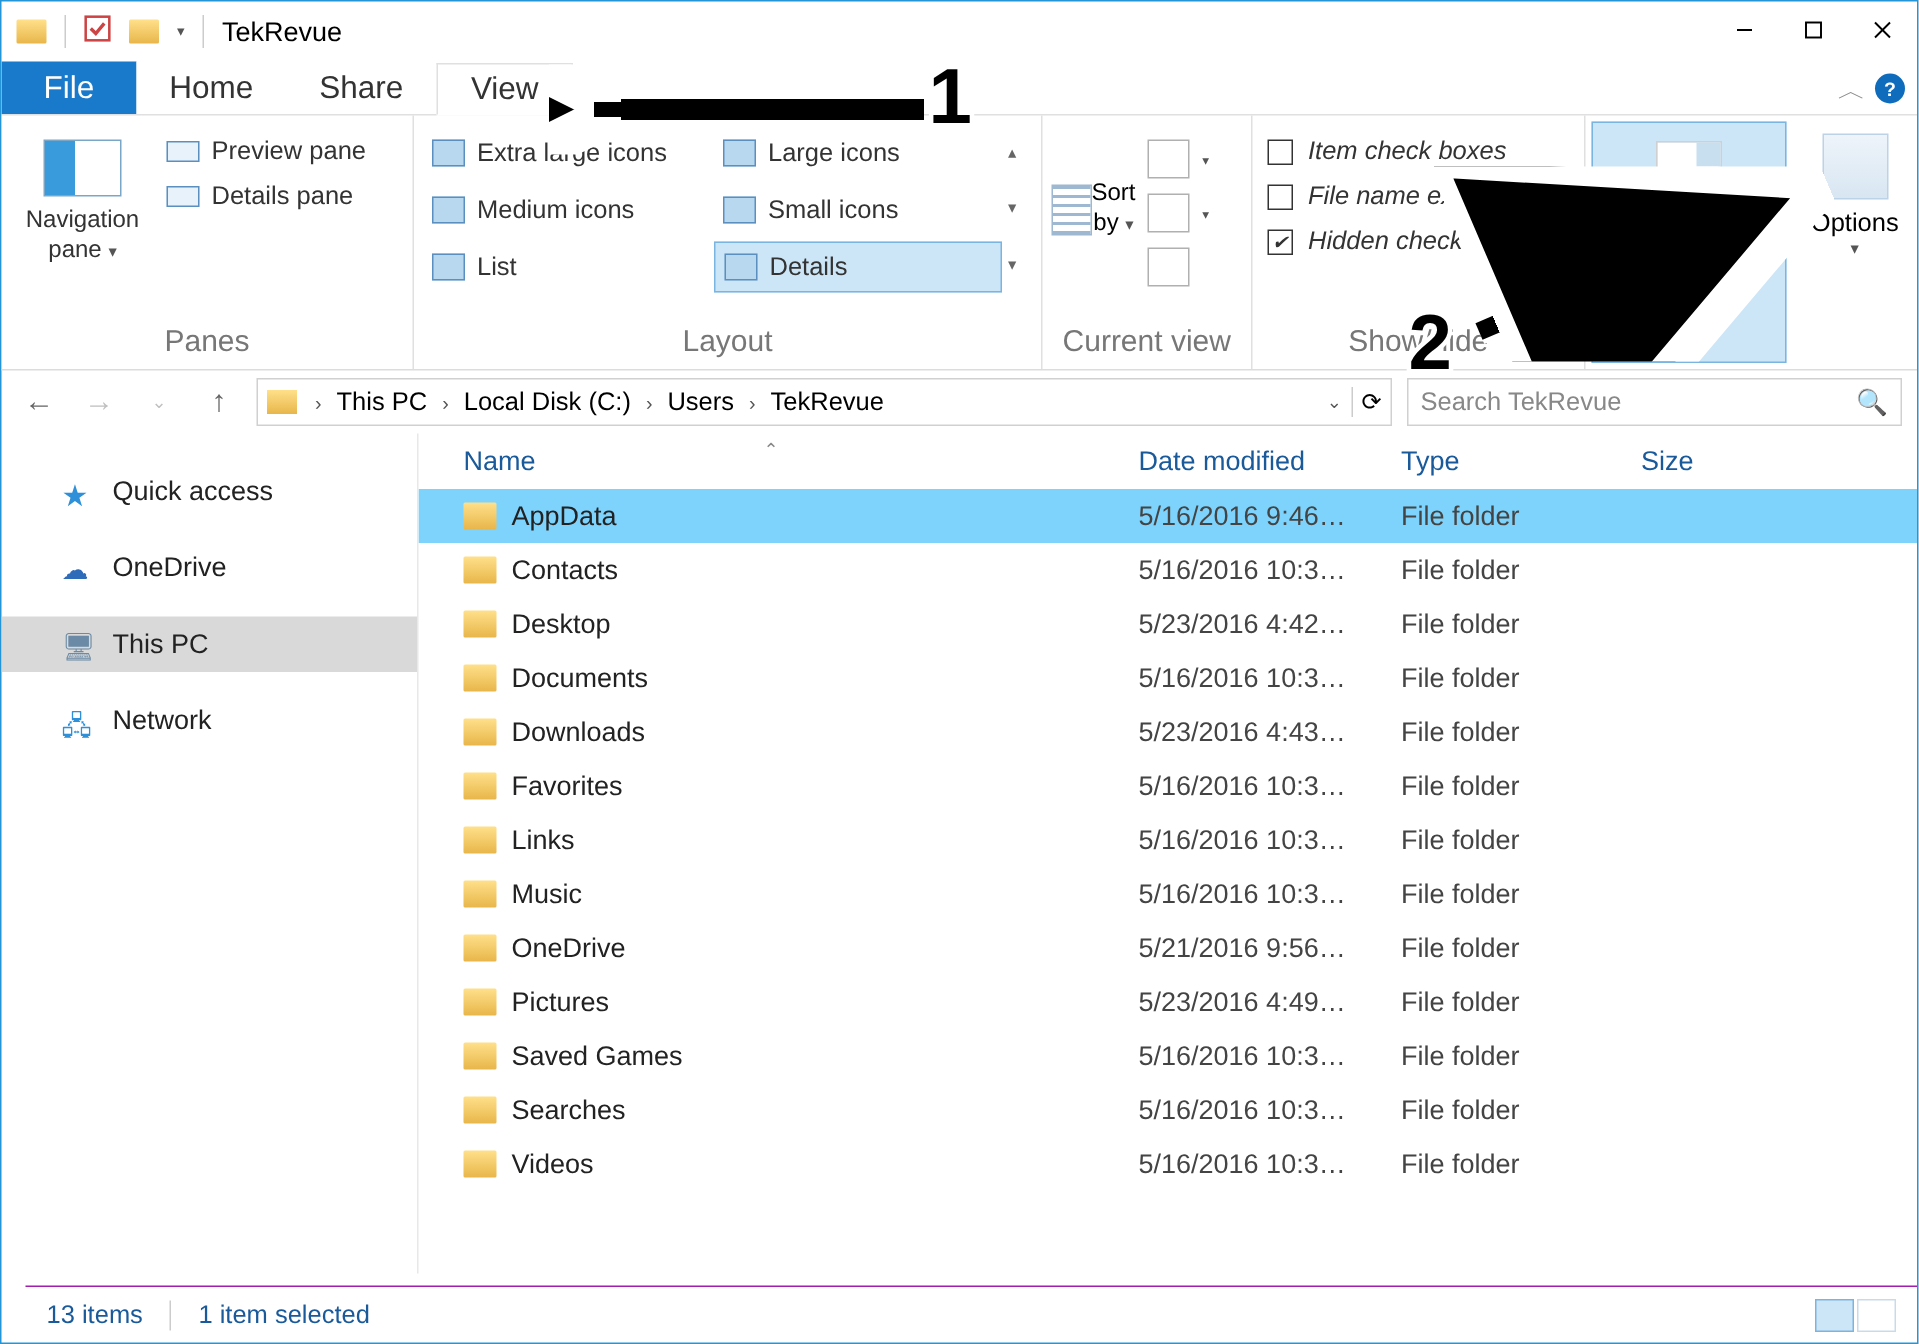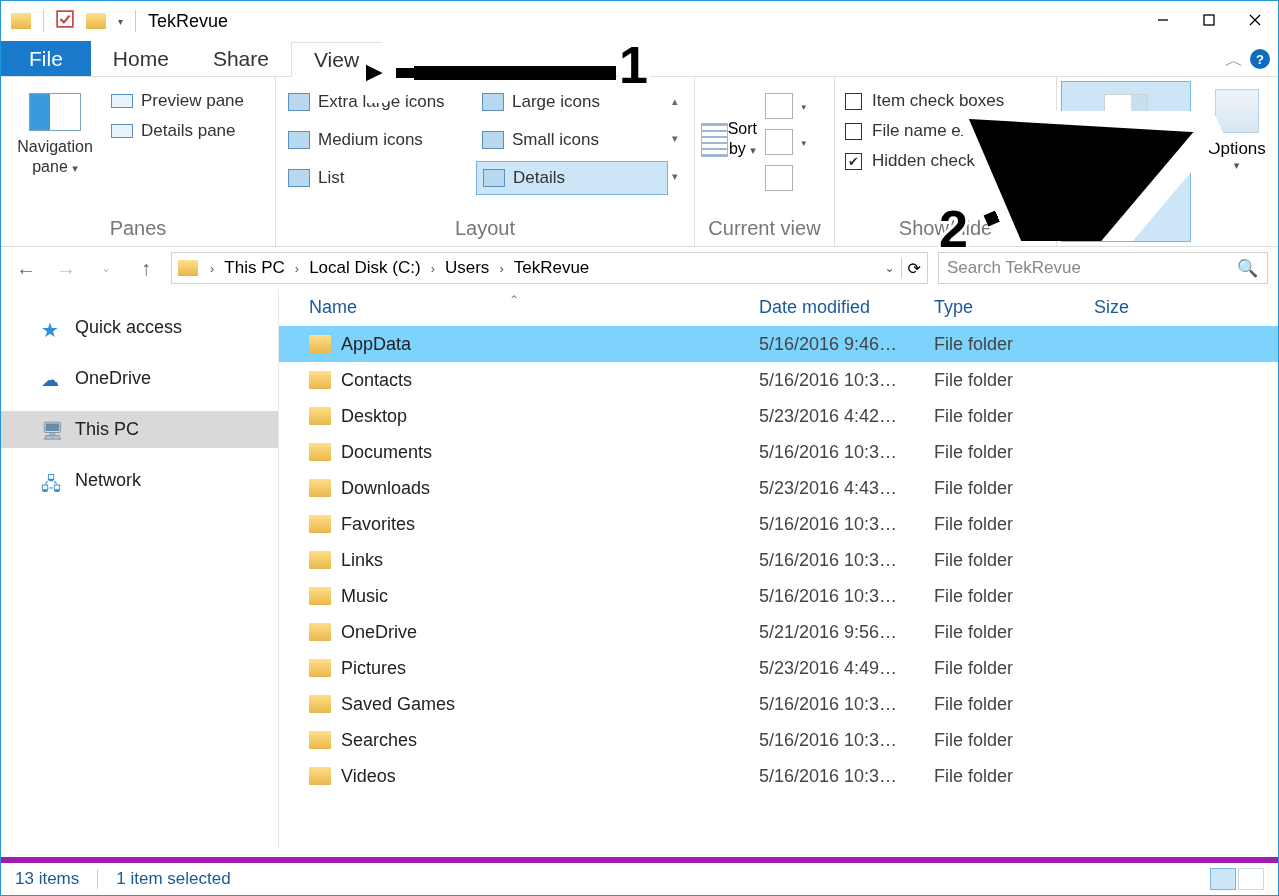--- a/index.html
+++ b/index.html
@@ -53,21 +53,21 @@
 .cv-body { display: flex; gap: 8px; padding-top: 4px; }
 .sortby { display: flex; flex-direction: row; align-items: center; width: 56px; }
 .sortby .sb-icon { width: 34px; height: 34px; border: 1px solid #9db8d0; background: repeating-linear-gradient(#9db8d0,#9db8d0 2px,#fff 2px,#fff 6px); margin: 6px 0 4px; }
 .sortby .sb-label { font-size: 16px; text-align: center; line-height: 20px; }
 .sortby .drop { font-size: 11px; color: #555; }
 .cv-small { display: flex; flex-direction: column; gap: 10px; padding-top: 6px; }
 .cv-small div { width: 28px; height: 26px; border: 1px solid #b0b0b0; position: relative; }
 .cv-small .tiny-drop { position: absolute; right: -14px; top: 8px; font-size: 9px; color: #555; }
 
 .showhide { width: 222px; }
-.sh-body { display: flex; flex-direction: column; gap: 10px; padding: 8px 4px 0 4px; }
+.sh-body { display: flex; flex-direction: column; gap: 10px; padding: 8px 4px 0 4px; font-style: italic; }
 .sh-item { display: flex; gap: 10px; align-items: center; font-size: 17px; color: #333; }
 .sh-item .cb { width: 17px; height: 17px; border: 1px solid #333; display: flex; align-items: center; justify-content: center; font-size: 13px; }
 
 .hidesel { width: 130px; padding-top: 6px; display: flex; flex-direction: column; align-items: center; background: #cde6f7; border: 1px solid #7ab4e0; margin: 4px; }
 .hidesel .hs-icon { width: 44px; height: 54px; background: linear-gradient(135deg,#fff 60%,#e8e8e8 60%); border: 1px solid #d0d0d0; margin: 6px 0; position: relative; }
 .hidesel .hs-icon::after { content: ""; position: absolute; top: 0; right: 0; width: 16px; height: 16px; background: #c8dff0; }
 .hidesel .hs-label { font-size: 16px; text-align: center; line-height: 20px; }
 
 .options { flex: 1; display: flex; flex-direction: column; align-items: center; padding-top: 6px; }
 .options .op-icon { width: 44px; height: 44px; background: linear-gradient(#eef4fa,#d8e6f2); border: 1px solid #bcd2e6; margin: 6px 0; position: relative; }
@@ -107,21 +107,21 @@
 .cols .c-size { width: 100px; }
 .rows-scroll { overflow-y: auto; height: 494px; }
 .row { display: flex; align-items: center; padding: 4px 12px 4px 30px; font-size: 18px; color: #222; height: 36px; }
 .row.sel { background: #7dd3fc; }
 .row .r-name { width: 450px; display: flex; align-items: center; gap: 10px; }
 .row .r-name .fic { width: 22px; height: 18px; background: linear-gradient(#ffe08a,#e8b64a); border-radius: 1px; position: relative; }
 .row .r-date { width: 175px; color: #444; }
 .row .r-type { width: 160px; color: #444; }
 
 
-.status { position: absolute; bottom: 0; left: 0; right: 0; height: 38px; border-top: 6px solid #a21caf; display: flex; align-items: center; padding: 0 14px; font-size: 17px; color: #1a5a9a; justify-content: space-between; }
+.status { position: absolute; bottom: 0; left: 16px; right: 0; height: 38px; border-top: 1px solid #a21caf; display: flex; align-items: center; padding: 0 14px; font-size: 17px; color: #1a5a9a; justify-content: space-between; }
 .status .left { display: flex; gap: 18px; align-items: center; }
 .status .vdiv { width: 1px; height: 20px; background: #ccc; }
 .status .viewsw { display: flex; gap: 2px; }
 .status .viewsw div { width: 26px; height: 22px; border: 1px solid #c8dce8; }
 .status .viewsw div.sel { background: #cde6f7; border-color: #7ab4e0; }
 
 
 .anno { position: absolute; z-index: 999; pointer-events: none; }
 .anno-num { font-family: "Arial Black", Arial, sans-serif; font-size: 52px; font-weight: 900; -webkit-text-stroke: 6px #fff; paint-order: stroke fill; color: #000; }
 .arrow-svg { position: absolute; }

